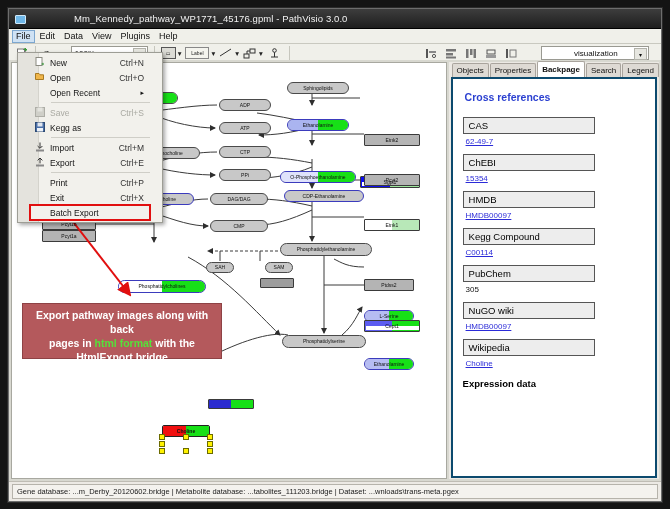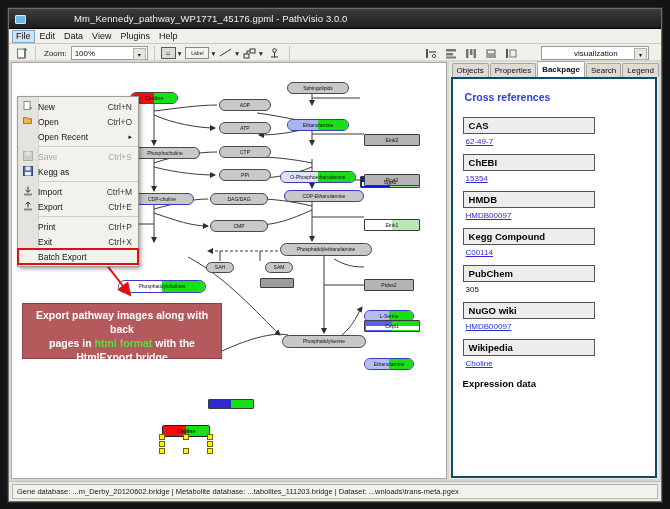--- a/index.html
+++ b/index.html
@@ -43,35 +43,35 @@
 
   
   .tabs{display:flex;align-items:flex-end;height:15px;padding-left:3px;gap:1px;}
   .tab{font-size:8px;color:#111;background:#dedad4;border:1px solid #a9a49d;border-bottom:none;
        padding:1px 4px;line-height:11px;border-radius:2px 2px 0 0;}
   .tab.sel{background:#fff;font-weight:bold;padding:2px 4px 2px;}
   .panelbody{flex:1;background:#fff;border:2px solid #0c4a6e;margin:0 2px 1px 2px;overflow:hidden;position:relative;padding:8px 10px;}
 
   .xref-title{color:#2a3fd0;font-size:10.5px;font-weight:bold;margin:4px 0 14px 2px;}
   .xref-group{margin-bottom:8px;}
-  .xref-head{background:#ededed;border:1px solid #555;font-size:9.5px;font-weight:bold;
+  .xref-head{background:#ededed;border:1px solid #555;font-size:9.5px;font-weight:normal;
              color:#000;padding:2px 5px;width:132px;box-sizing:border-box;}
   .xref-val{font-size:8px;margin:3px 0 0 3px;color:#2b2bd8;text-decoration:underline;}
   .xref-val.plain{color:#111;text-decoration:none;}
   .expr{font-size:9.5px;font-weight:bold;color:#000;margin-top:10px;}
 
   
   .statusbar{position:absolute;left:0;bottom:0;height:19px;width:100%;
              background:#ece9e4;border-top:1px solid #bfbcb4;display:flex;align-items:center;text-align:center;}
   .status-inner{margin:2px 3px;height:13px;flex:1;border:1px solid #b6b3ab;background:#f4f2ee;
                 display:flex;align-items:center;padding-left:4px;font-size:7.5px;color:#1a1a1a;white-space:nowrap;}
 
   
   .dropdown{position:absolute;left:8px;top:43px;width:120px;background:#f2f1ec;
-            border:1px solid #9d9d95;box-shadow:2px 2px 4px rgba(0,0,0,.35);z-index:40;padding:2px 0;margin-top:44px;}
+            border:1px solid #9d9d95;box-shadow:2px 2px 4px rgba(0,0,0,.35);z-index:40;padding:2px 12px;}
   .dd-gutter{position:absolute;left:0;top:0;bottom:0;width:20px;background:#e4e3dd;border-right:1px solid #d4d3cc;}
   .dd-row{position:relative;height:15px;display:flex;align-items:center;font-size:8.5px;color:#141414;}
   .dd-row .ic{width:20px;text-align:center;font-size:8px;color:#5c5c52;z-index:2;}
   .dd-row .lbl{flex:1;z-index:2;}
   .dd-row .acc{padding-right:6px;color:#333;z-index:2;font-size:8.5px;}
   .dd-row.disabled .lbl,.dd-row.disabled .acc{color:#a9a9a2;}
   .dd-row .sub{padding-right:6px;font-size:7px;z-index:2;}
   .dd-sep{height:1px;background:#cfcec7;margin:2px 0 2px 21px;}
   .dd-row.hl{outline:2px solid #e10f0f;outline-offset:-1px;background:#f2f1ec;}
 

